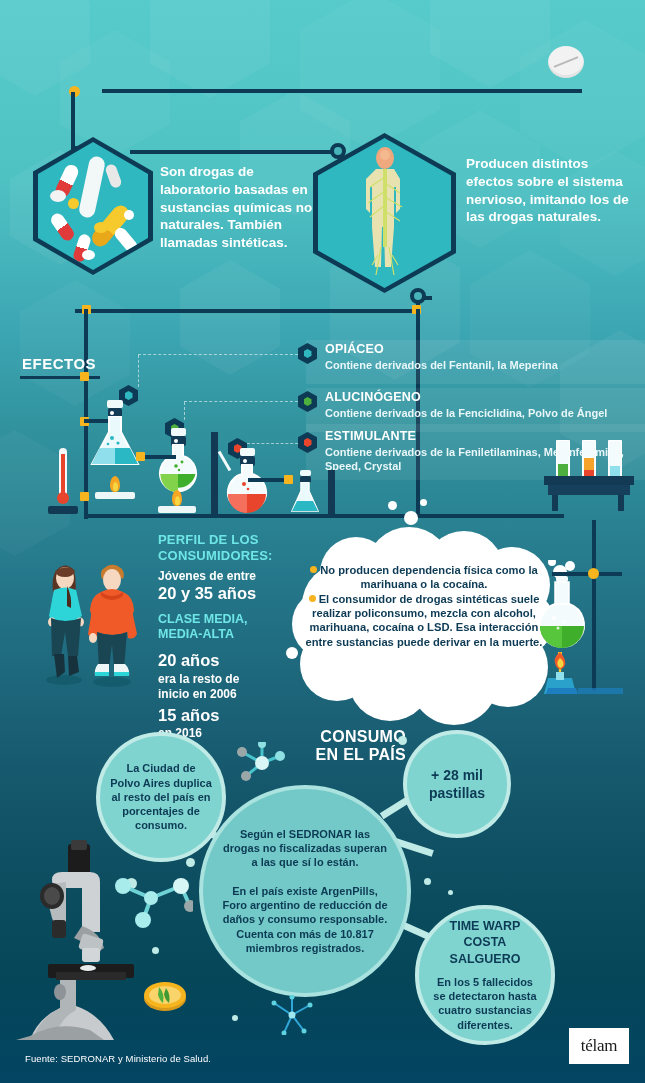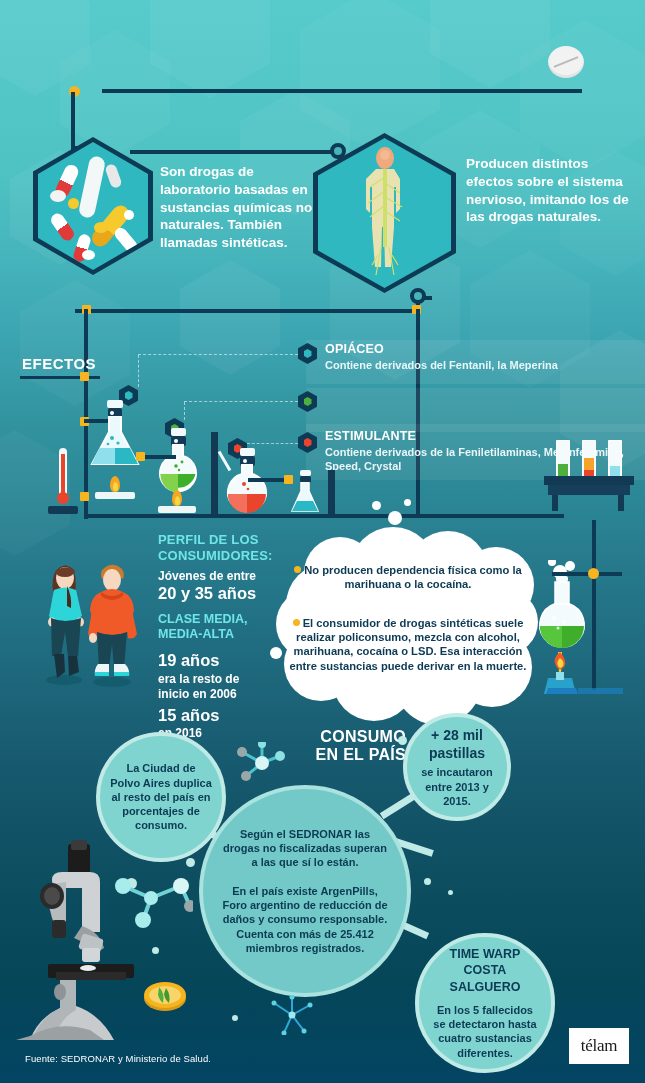--- a/index.html
+++ b/index.html
@@ -152,28 +152,28 @@
     color: #ffffff; font-size: 12px; font-weight: 700; line-height: 1.25; margin-top: 6px;
   }
   .perfil .p-big {
     color: #ffffff; font-size: 16.5px; font-weight: 700; line-height: 1.15;
   }
   .perfil .p-acc {
     color: #6fe6e6; font-size: 12.5px; font-weight: 700; line-height: 1.2; margin-top: 9px;
   }
 
   
-  .cloud { position: absolute; left: 276px; top: 527px; width: 262px; height: 180px; }
+  .cloud { position: absolute; left: 292px; top: 527px; width: 262px; height: 180px; }
   .cloud b { position: absolute; background: #ffffff; border-radius: 50%; }
   .cloud-text {
     position: absolute; left: 8px; top: 36px; width: 248px;
     text-align: center; color: #0d3a54; z-index: 5;
   }
   .cloud-text p { font-size: 11.2px; font-weight: 700; line-height: 1.28; }
-  .cloud-text p + p { margin-top: 24px; }
+  .cloud-text p + p { margin-top: 0; }
   .bullet {
     display: inline-block; width: 7px; height: 7px; border-radius: 50%;
     background: #f6b41e; margin-right: 3px; vertical-align: 1px;
   }
 
   
   .consumo-title {
     position: absolute; left: 246px; top: 728px; width: 160px;
     text-align: right; color: #ffffff; font-size: 16px; font-weight: 700;
     line-height: 1.12; letter-spacing: .3px;
@@ -316,20 +316,24 @@
   </div>
   <div class="hexdot" style="left:119px;top:385px;">
     <i style="background:#2fb8bf;"></i>
   </div>
   <div class="dashv" style="left:138px;top:355px;height:32px;"></div>
   <div class="dash" style="left:138px;top:354px;width:160px;"></div>
 
   <div class="hexdot" style="left:298px;top:391px;">
     <i style="background:#4caf3e;"></i>
   </div>
+  <div class="eff-row" style="top:391px;width:320px;">
+    <div class="eff-title">ALUCINÓGENO</div>
+    <div class="eff-desc">Contiene derivados de la Fenciclidina, Polvo de Ángel</div>
+  </div>
   <div class="hexdot" style="left:165px;top:418px;">
     <i style="background:#4caf3e;"></i>
   </div>
   <div class="dashv" style="left:184px;top:402px;height:18px;"></div>
   <div class="dash" style="left:184px;top:401px;width:114px;"></div>
 
   <div class="hexdot" style="left:298px;top:432px;">
     <i style="background:#e8452c;"></i>
   </div>
   <div class="eff-row" style="top:430px;width:320px;">
@@ -425,21 +429,21 @@
     <div style="position:absolute;left:74px;top:55px;width:6px;height:16px;background:#123a55;"></div>
   </div>
 
   <div class="perfil">
     <h3>PERFIL DE LOS</h3>
     <h3>CONSUMIDORES:</h3>
     <div class="p-sm">Jóvenes de entre</div>
     <div class="p-big">20 y 35 años</div>
     <div class="p-acc">CLASE MEDIA,</div>
     <div class="p-acc" style="margin-top:0;">MEDIA-ALTA</div>
-    <div class="p-big" style="margin-top:9px;">19 años</div>
+    <div class="p-big" style="margin-top:9px;">20 años</div>
     <div class="p-sm" style="margin-top:2px;">era la resto de</div>
     <div class="p-sm" style="margin-top:0;">inicio en 2006</div>
     <div class="p-big" style="margin-top:4px;">15 años</div>
     <div class="p-sm" style="margin-top:1px;">en 2016</div>
   </div>
 
   <div style="position:absolute;left:24px;top:552px;width:120px;height:140px;">
     <svg width="120" height="140" viewBox="0 0 120 140">
 
       <ellipse cx="40" cy="128" rx="18" ry="5" fill="#0a4f5e" opacity=".45"></ellipse>
@@ -553,33 +557,32 @@
 
   <div class="circ fill-lt" style="left:96px;top:732px;width:130px;height:130px;">
     <div class="ct">
         <p>La Ciudad de Polvo Aires duplica al resto del país en porcentajes de consumo.</p>
       </div>
   </div>
 
   <div class="circ fill-md" style="left:199px;top:785px;width:212px;height:212px;">
     <div class="ct" style="padding:0 18px;text-align:center;">
       <p>Según el SEDRONAR las drogas no fiscalizadas superan a las que sí lo están.</p>
-      <p style="margin-top:14px;">En el país existe ArgenPills, Foro argentino de reducción de daños y consumo responsable. Cuenta con más de 25.412 miembros registrados.</p>
+      <p style="margin-top:14px;">En el país existe ArgenPills, Foro argentino de reducción de daños y consumo responsable. Cuenta con más de 10.817 miembros registrados.</p>
     </div>
   </div>
 
-  <div class="circ fill-lt" style="left:403px;top:713px;width:108px;height:108px;">
+  <div class="circ fill-lt" style="left:403px;top:730px;width:108px;height:108px;">
     <div class="ct" style="padding:0 8px;">
       <p class="big">+ 28 mil pastillas</p>
-      <p style="margin-top:3px;">se incautaron entre 2013 y 2015.</p>
     </div>
   </div>
 
 
-  <div class="circ fill-lt" style="left:415px;top:933px;width:140px;height:140px;">
+  <div class="circ fill-lt" style="left:415px;top:905px;width:140px;height:140px;">
     <div class="ct" style="padding:0 12px;">
       <p class="hd">TIME WARP</p>
       <p class="hd" style="margin-top:0;">COSTA SALGUERO</p>
       <p style="margin-top:8px;">En los 5 fallecidos se detectaron hasta cuatro sustancias diferentes.</p>
     </div>
   </div>
 
   <div style="position:absolute;left:186px;top:858px;width:9px;height:9px;border-radius:50%;background:#bfeae6;"></div>
   <div style="position:absolute;left:126px;top:878px;width:11px;height:11px;border-radius:50%;background:#bfeae6;"></div>
   <div style="position:absolute;left:152px;top:947px;width:7px;height:7px;border-radius:50%;background:#bfeae6;"></div>

